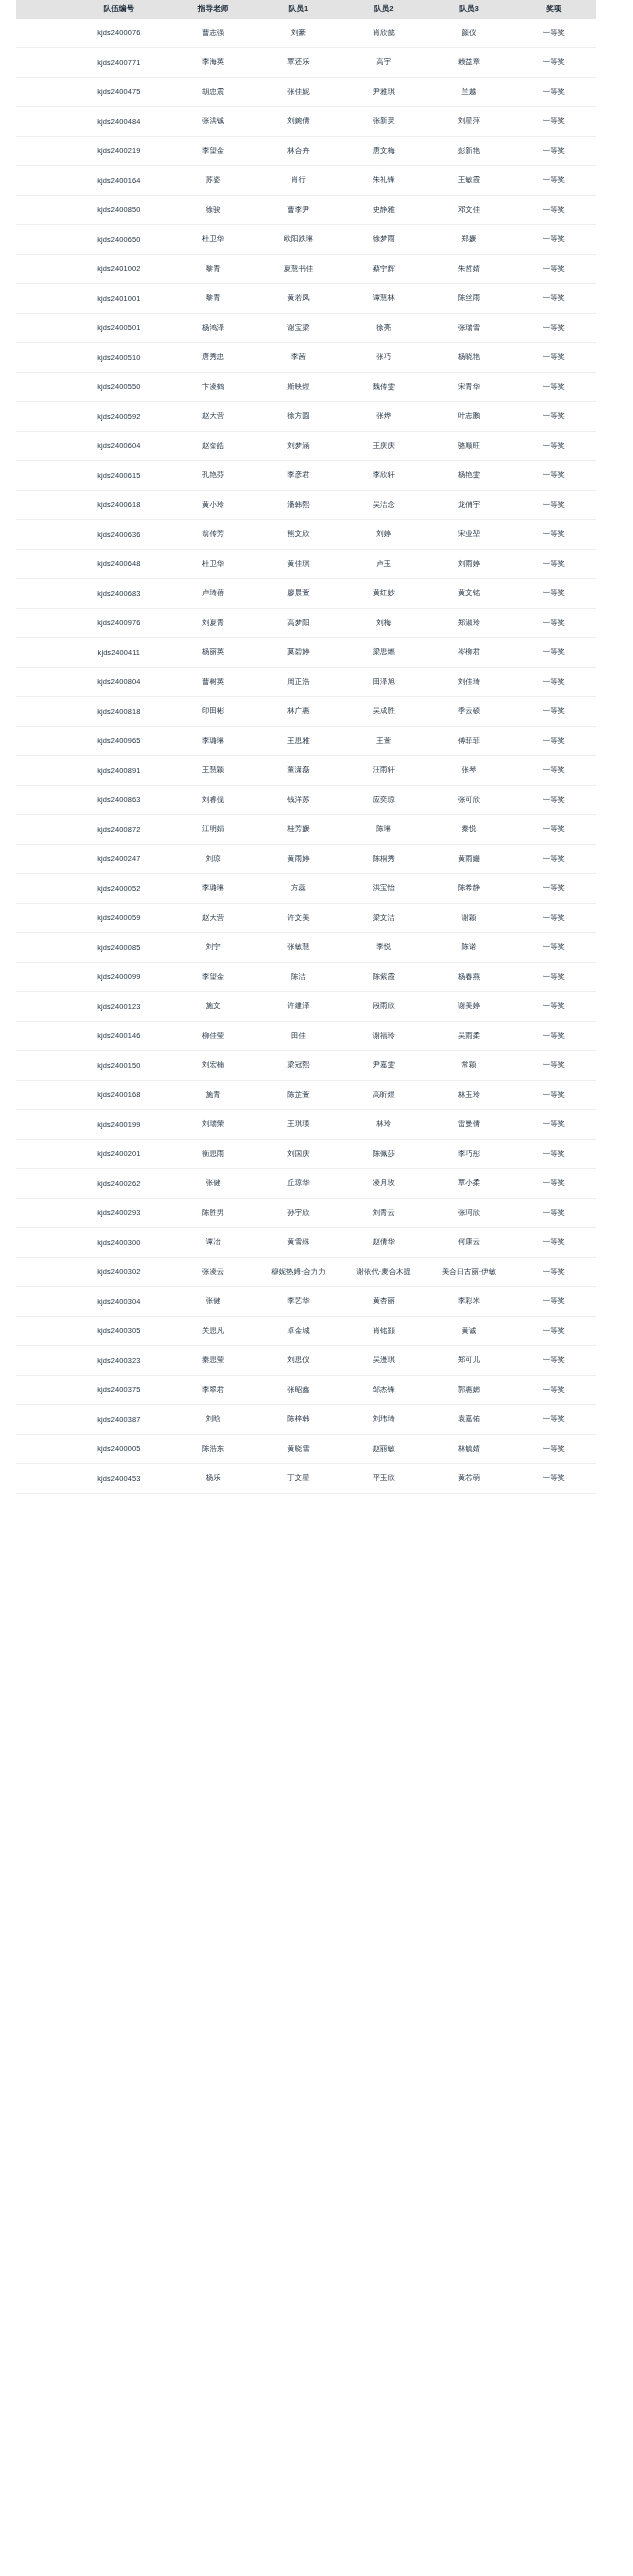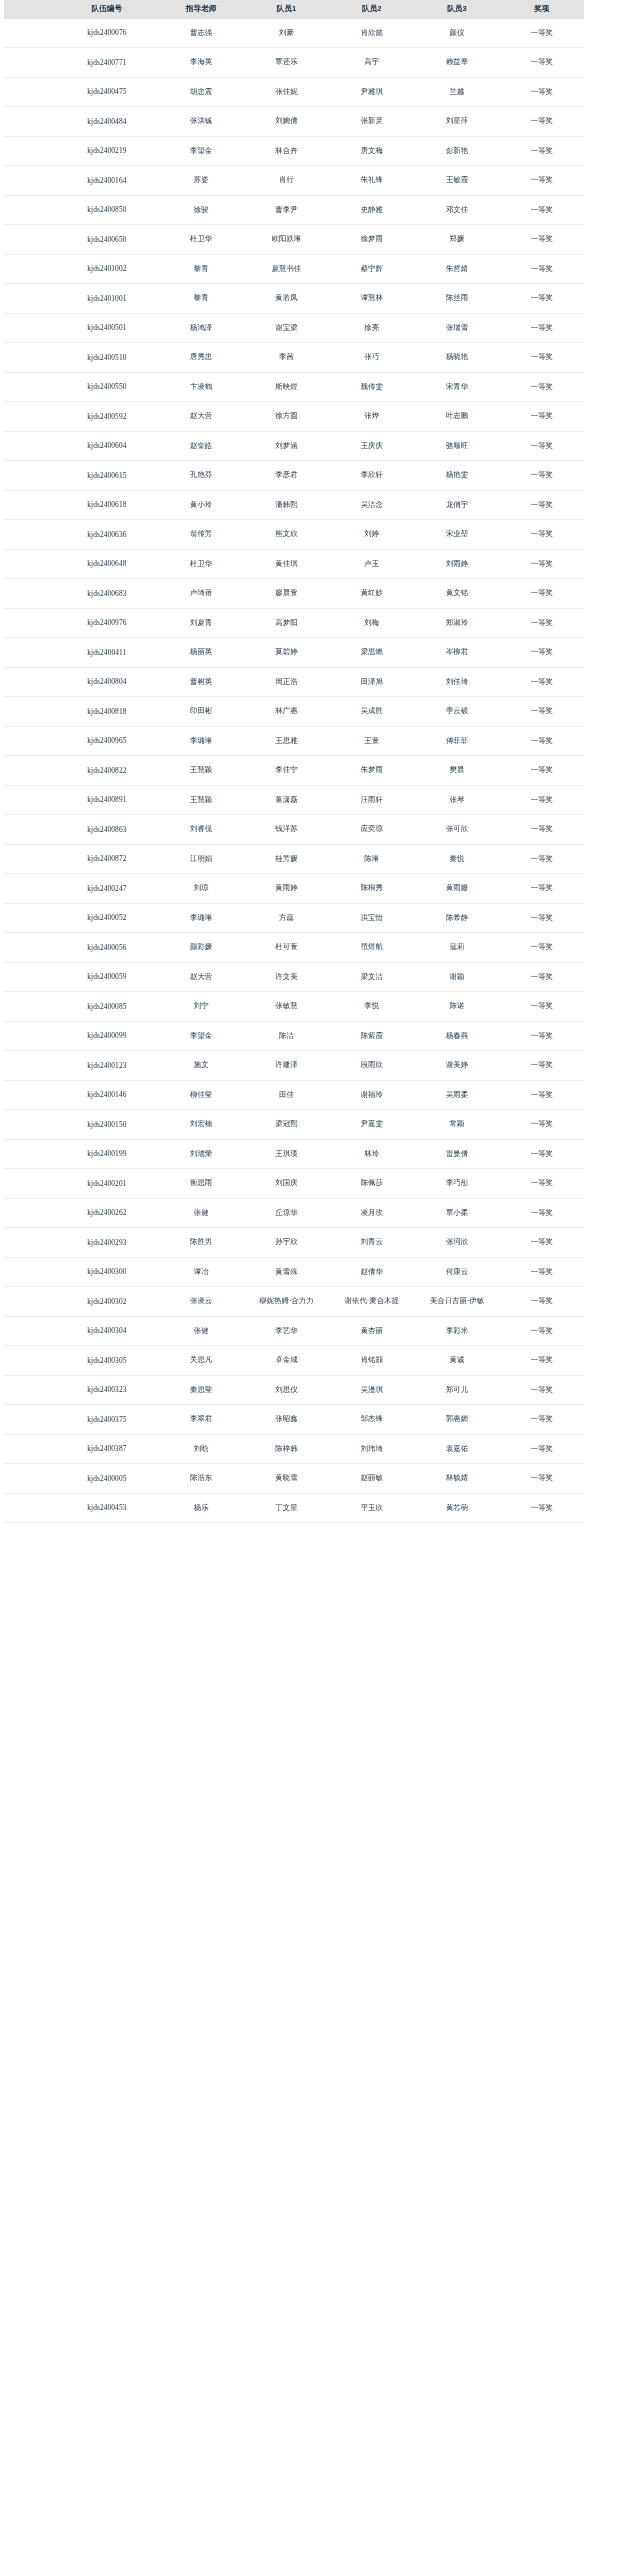--- a/index.html
+++ b/index.html
@@ -8,21 +8,21 @@
     background: #ffffff;
   }
   body {
     font-family: "Liberation Sans", "DejaVu Sans", sans-serif;
     color: #1a2733;
     width: 634px;
   }
   .page {
     width: 634px;
     box-sizing: border-box;
-    padding: 0 0 11px 4px;
+    padding: 0 0 11px 16px;
     background: #ffffff;
   }
   table.award-table {
     width: 580px;
     margin: 0 0 0 0;
     border-collapse: collapse;
     table-layout: fixed;
     font-size: 7.4px;
   }
   table.award-table thead th {
@@ -46,21 +46,21 @@
     color: #223344;
     font-size: 7.4px;
     white-space: nowrap;
     overflow: hidden;
   }
   table.award-table tbody tr:last-child td {
     border-bottom: 0.6px solid #eceef0;
     text-align: center;
   }
   td.col-id {
-    font-family: Liberation Serif, serif;
+    font-family: Liberation Sans, sans-serif;
     letter-spacing: 0.1px;
   }
   
   col.c-id     { width: 103px; }
   col.c-teach  { width: 85px; }
   col.c-m1     { width: 85px; }
   col.c-m2     { width: 85px; }
   col.c-m3     { width: 85px; }
   col.c-award  { width: 84px; }
   col.c-pad    { width: 51px; }
@@ -311,29 +311,20 @@
           <td></td>
           <td class="col-id">kjds2400965</td>
           <td>李璐琳</td>
           <td>王思雅</td>
           <td>王萱</td>
           <td>傅菲菲</td>
           <td>一等奖</td>
         </tr>
         <tr>
           <td></td>
-          <td class="col-id">kjds2400822</td>
-          <td>王慧颖</td>
-          <td>李佳宁</td>
-          <td>朱梦雨</td>
-          <td>樊晨</td>
-          <td>一等奖</td>
-        </tr>
-        <tr>
-          <td></td>
           <td class="col-id">kjds2400891</td>
           <td>王慧颖</td>
           <td>董潇磊</td>
           <td>汪雨轩</td>
           <td>张琴</td>
           <td>一等奖</td>
         </tr>
         <tr>
           <td></td>
           <td class="col-id">kjds2400863</td>
@@ -365,29 +356,20 @@
           <td></td>
           <td class="col-id">kjds2400052</td>
           <td>李璐琳</td>
           <td>方蕊</td>
           <td>洪宝怡</td>
           <td>陈希静</td>
           <td>一等奖</td>
         </tr>
         <tr>
           <td></td>
-          <td class="col-id">kjds2400056</td>
-          <td>颜彩媛</td>
-          <td>杜可萱</td>
-          <td>范煜航</td>
-          <td>寇莉</td>
-          <td>一等奖</td>
-        </tr>
-        <tr>
-          <td></td>
           <td class="col-id">kjds2400059</td>
           <td>赵大营</td>
           <td>许文美</td>
           <td>梁文洁</td>
           <td>谢颖</td>
           <td>一等奖</td>
         </tr>
         <tr>
           <td></td>
           <td class="col-id">kjds2400085</td>
@@ -424,20 +406,29 @@
           <td>吴雨柔</td>
           <td>一等奖</td>
         </tr>
         <tr>
           <td></td>
           <td class="col-id">kjds2400150</td>
           <td>刘宏楠</td>
           <td>梁冠熙</td>
           <td>尹嘉雯</td>
           <td>常颖</td>
+          <td>一等奖</td>
+        </tr>
+        <tr>
+          <td></td>
+          <td class="col-id">kjds2400168</td>
+          <td>施青</td>
+          <td>陈芷萱</td>
+          <td>高昕煜</td>
+          <td>林玉玲</td>
           <td>一等奖</td>
         </tr>
         <tr>
           <td></td>
           <td class="col-id">kjds2400199</td>
           <td>刘瑞荣</td>
           <td>王琪瑛</td>
           <td>林玲</td>
           <td>雷曼倩</td>
           <td>一等奖</td>

